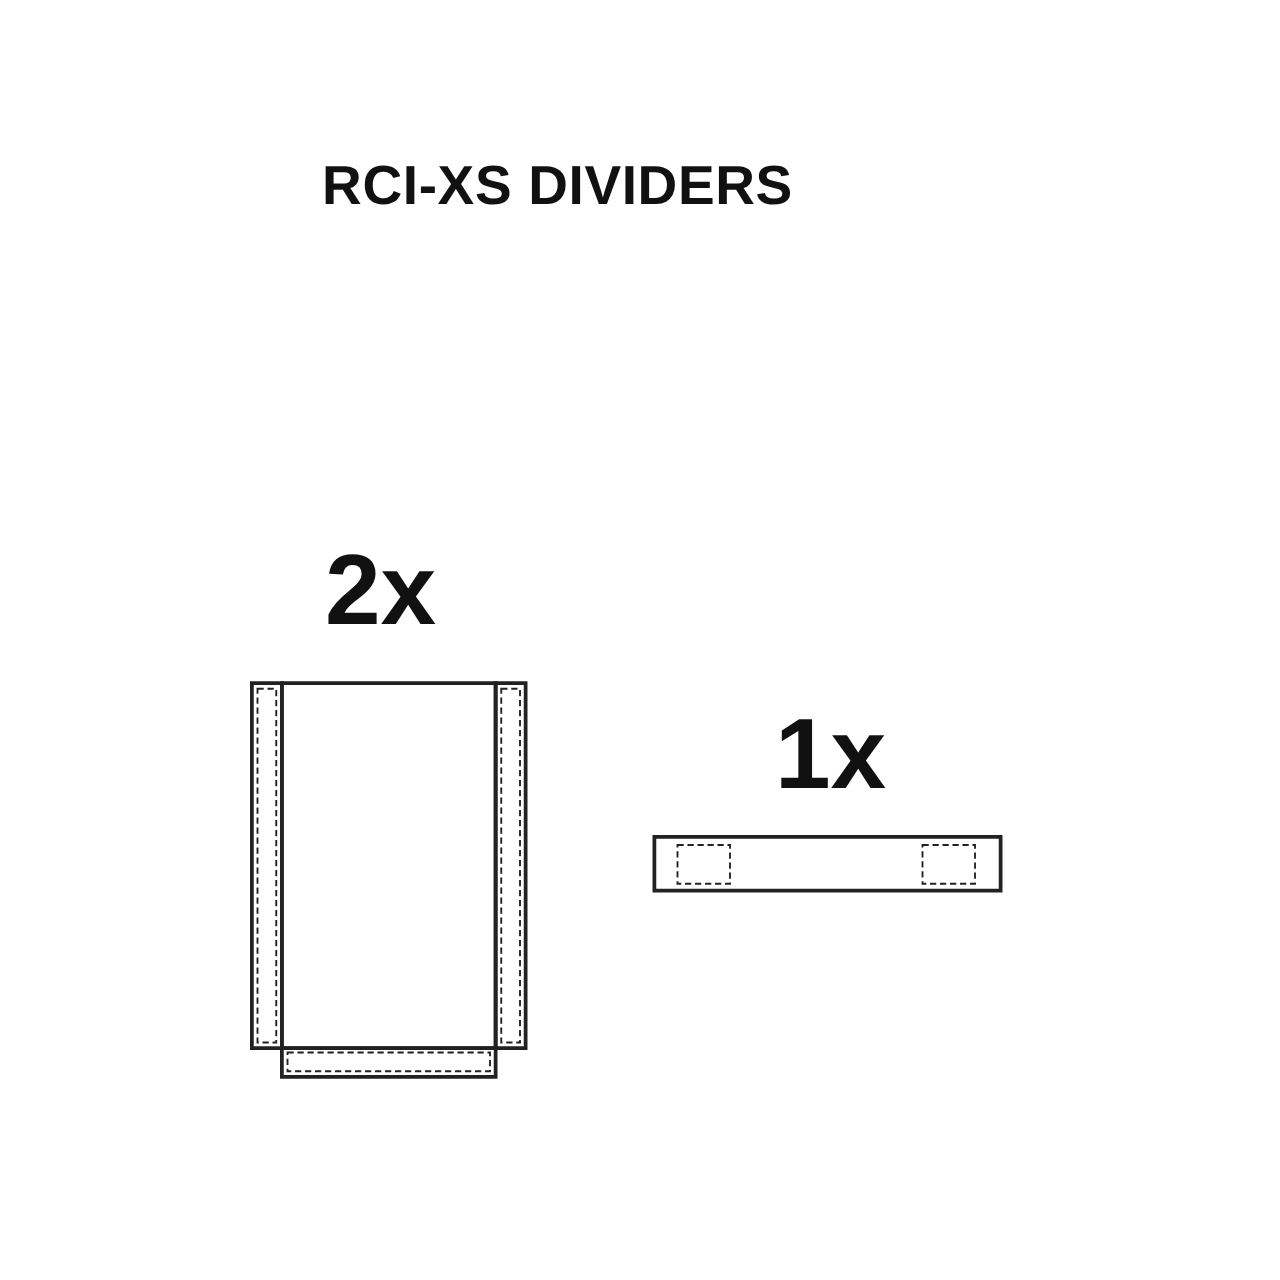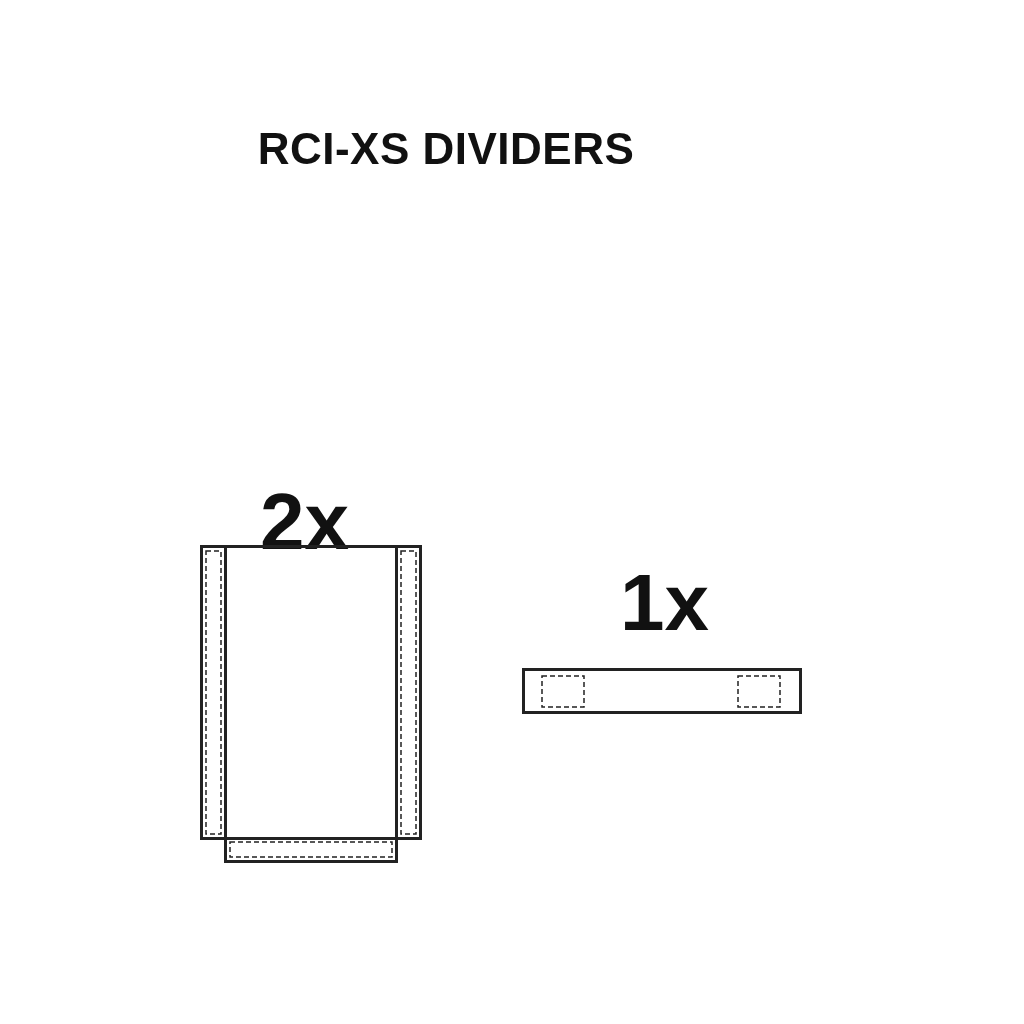--- a/index.html
+++ b/index.html
@@ -1,19 +1,19 @@
 <!DOCTYPE html>
 <html><head>
   <meta charset="utf-8">
   <style>
     html, body { margin: 0; padding: 0; background: #ffffff; }
     body { width: 1024px; height: 1024px; position: relative; overflow: hidden; font-family: "Liberation Sans", "DejaVu Sans", sans-serif; color: #111111; }
     .title { position: absolute; left: 0; top: 124px; width: 892px; text-align: center; font-size: 44px; font-weight: bold; letter-spacing: 0.5px; }
     .qty { position: absolute; font-weight: bold; font-size: 80px; line-height: 1; }
-    .qty-2x { left: 260px; top: 482px; }
+    .qty-2x { left: 260px; top: 432px; }
     .qty-1x { left: 620px; top: 563px; text-align: center; }
     svg.art { position: absolute; left: 0; top: 0; }
   </style>
 </head>
 <body>
 
 <div class="title">RCI-XS DIVIDERS</div>
 
 <div class="qty qty-2x">2x</div>
 <div class="qty qty-1x">1x</div>

